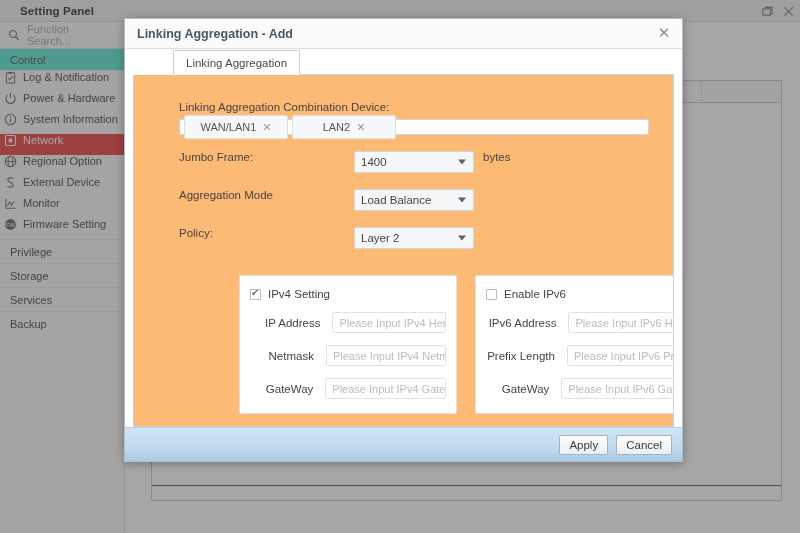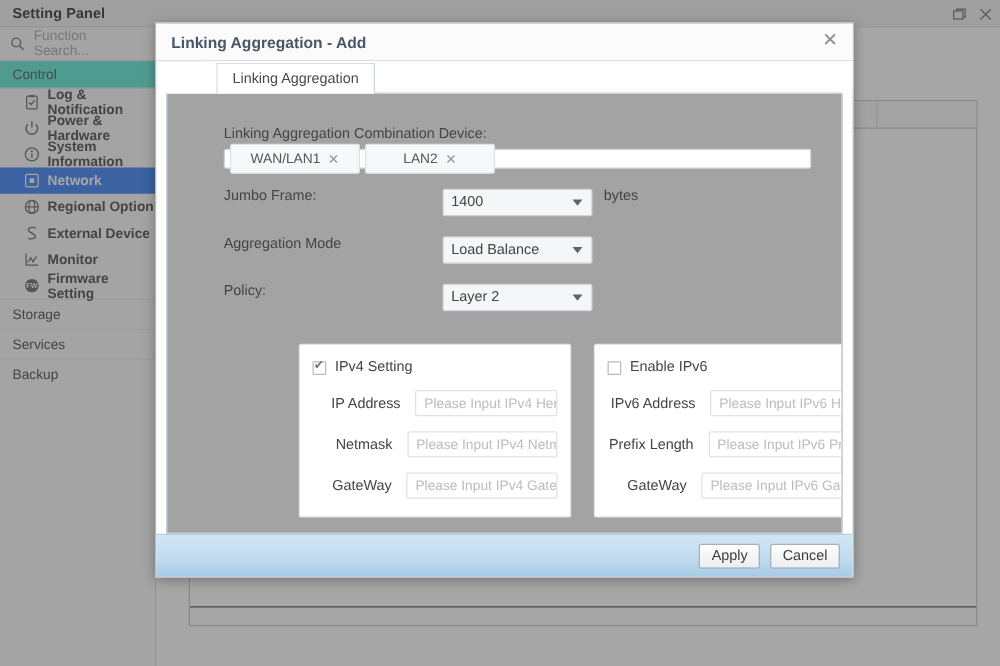--- a/index.html
+++ b/index.html
@@ -13,21 +13,21 @@
 
   
   .bg-window { position: absolute; inset: 0; background: #fff; }
 
   .bg-titlebar {
     position: absolute; left: 0; top: 0; width: 800px; height: 22px;
     background: #f3f3f3; border-bottom: 1px solid #dcdcdc;
     display: flex; align-items: center;
   }
   .bg-title {
-    font-size: 11.5px; font-weight: bold; color: #333; margin-left: 10px;
+    font-size: 11.5px; font-weight: bold; color: #333; margin-left: 20px;
     letter-spacing: .1px;
   }
   .win-ctrls {
     position: absolute; right: 6px; top: 0; height: 22px;
     display: flex; align-items: center; gap: 10px;
   }
   .win-ctrl { width: 11px; height: 11px; opacity: .75; }
 
   
   .sidebar {
@@ -38,25 +38,25 @@
     height: 27px; display: flex; align-items: center; gap: 7px;
     padding: 0 8px; border-bottom: 1px solid #e4e4e4;
   }
   .search-row .ph { font-size: 11px; color: #a9a9a9; }
   .group-hdr {
     height: 22px; display: flex; align-items: center; padding-left: 10px;
     font-size: 11px; color: #555; border-bottom: 1px solid #ededed;
     background: #5eead4;
   }
   .nav-item {
-    height: 21px; display: flex; align-items: center; gap: 6px;
-    padding-left: 19px; font-size: 11px; color: #4a4a4a; font-weight: bold;
+    height: 21px; display: flex; align-items: flex-start; gap: 6px;
+    padding-left: 4px; font-size: 11px; color: #4a4a4a;
   }
   .nav-item .ico { width: 13px; height: 13px; flex: none; display: block; }
-  .nav-item.active { background: #3b82f6; color: #ffffff; }
+  .nav-item.active { background: #ef4444; color: #ffffff; }
   .sec-item {
     height: 24px; display: flex; align-items: center; padding-left: 10px;
     font-size: 11px; color: #4a4a4a; border-top: 1px solid #ededed;
   }
 
   
   .content { position: absolute; left: 125px; top: 22px; right: 0; bottom: 0; background: #fff; }
   .ct-panel {
     position: absolute; left: 26px; top: 58px; right: 18px; bottom: 32px;
     border: 1px solid #c9c9c9; background: #fff;
@@ -106,21 +106,21 @@
   }
   .tab {
     height: 25px; padding: 0 12px; font-size: 11.5px; color: #4a4a4a;
     border: 1px solid #c9d2dc; border-bottom: 1px solid #fff;
     background: #fff; display: flex; align-items: center;
     position: relative; z-index: 2; border-radius: 2px 2px 0 0;
   }
 
   .modal-body {
     flex: 1 1 auto; margin: 0 8px 0 8px;
-    border: 1px solid #c9d2dc; border-top: none; background: #a3a3a3;
+    border: 1px solid #c9d2dc; border-top: none; background: #fdba74;
     position: relative; overflow: hidden;
   }
 
   .form-area { padding: 26px 0 0 45px; }
 
   .field-label-block { font-size: 11.5px; color: #444; margin-bottom: 6px; }
 
   .chip-input {
     width: 470px; height: 16px; border: 1px solid #cfd4da; border-radius: 2px;
     background: #fff; display: flex; align-items: center; padding: 0 2px;
@@ -286,20 +286,23 @@
 
       <div class="nav-item">
         <svg class="ico" viewBox="0 0 14 14">
           <circle cx="7" cy="7" r="5.8" fill="#6a6a6a"></circle>
           <text x="7" y="9.4" font-size="6.2" fill="#fbfbfb" text-anchor="middle" font-family="Liberation Sans, sans-serif">FW</text>
         </svg>
         <span>Firmware Setting</span>
       </div>
 
       <div class="sec-item">
+        <span>Privilege</span>
+      </div>
+      <div class="sec-item">
         <span>Storage</span>
       </div>
       <div class="sec-item">
         <span>Services</span>
       </div>
       <div class="sec-item">
         <span>Backup</span>
       </div>
     </div>
 

